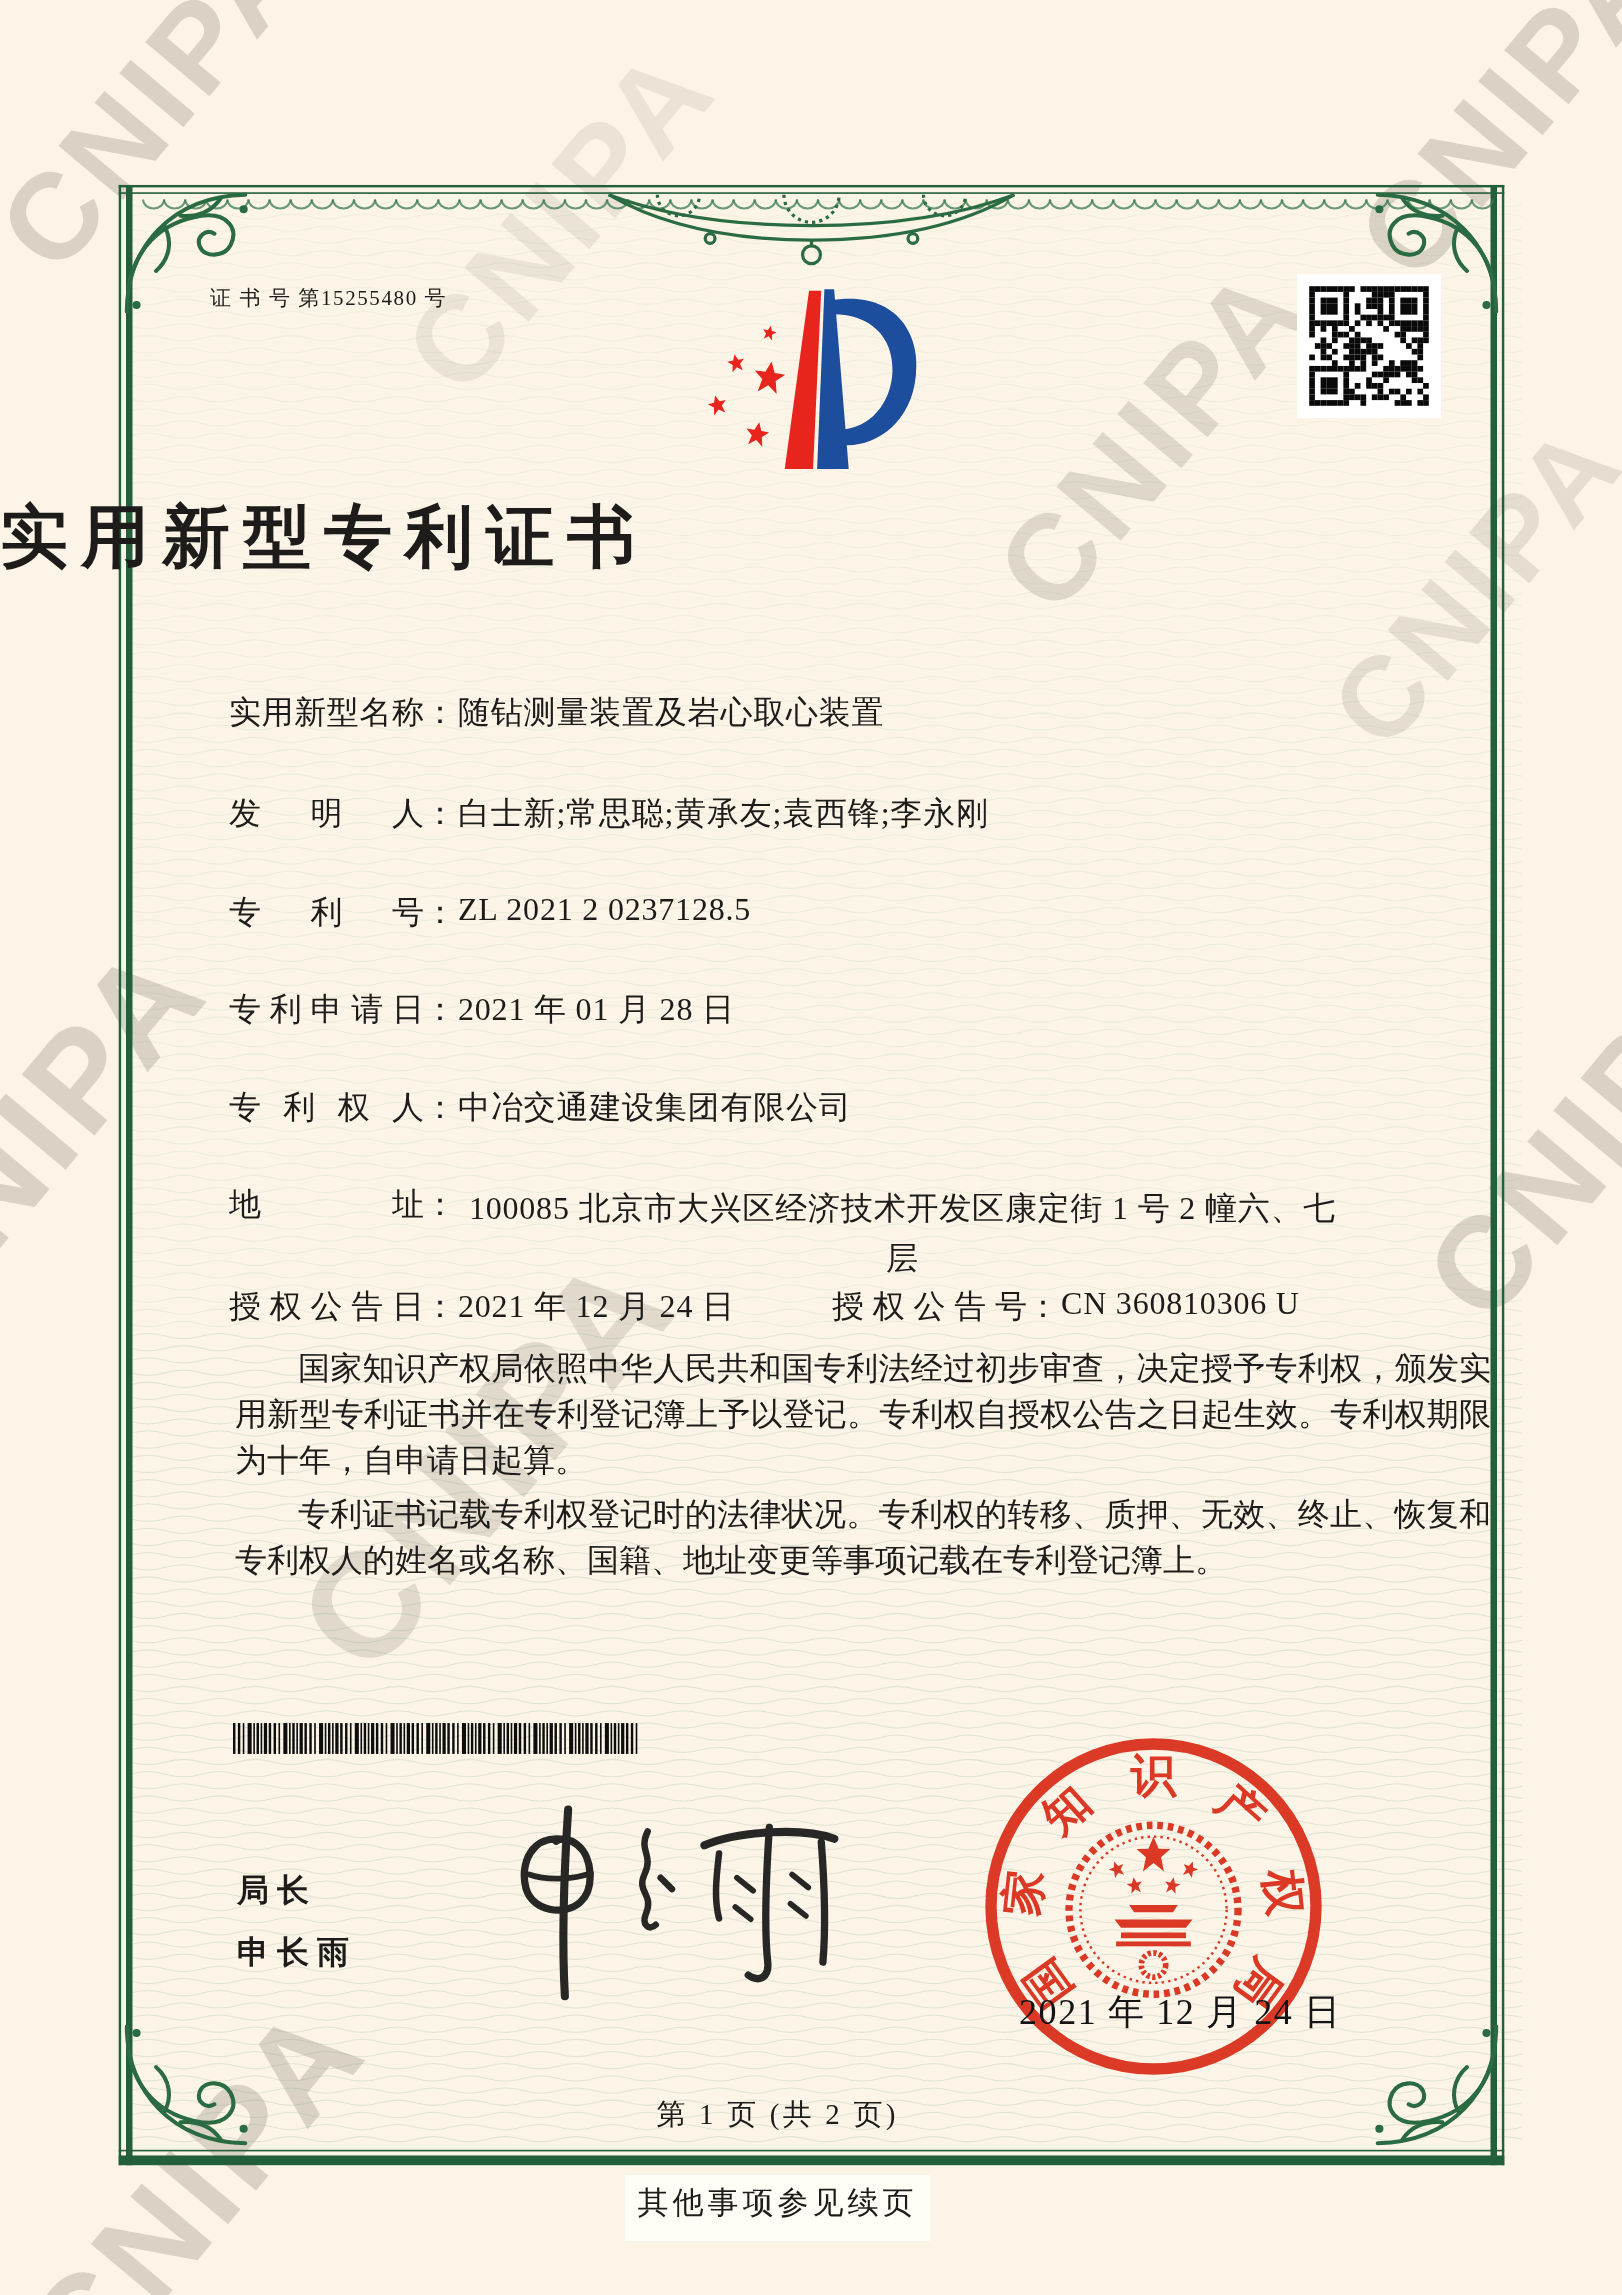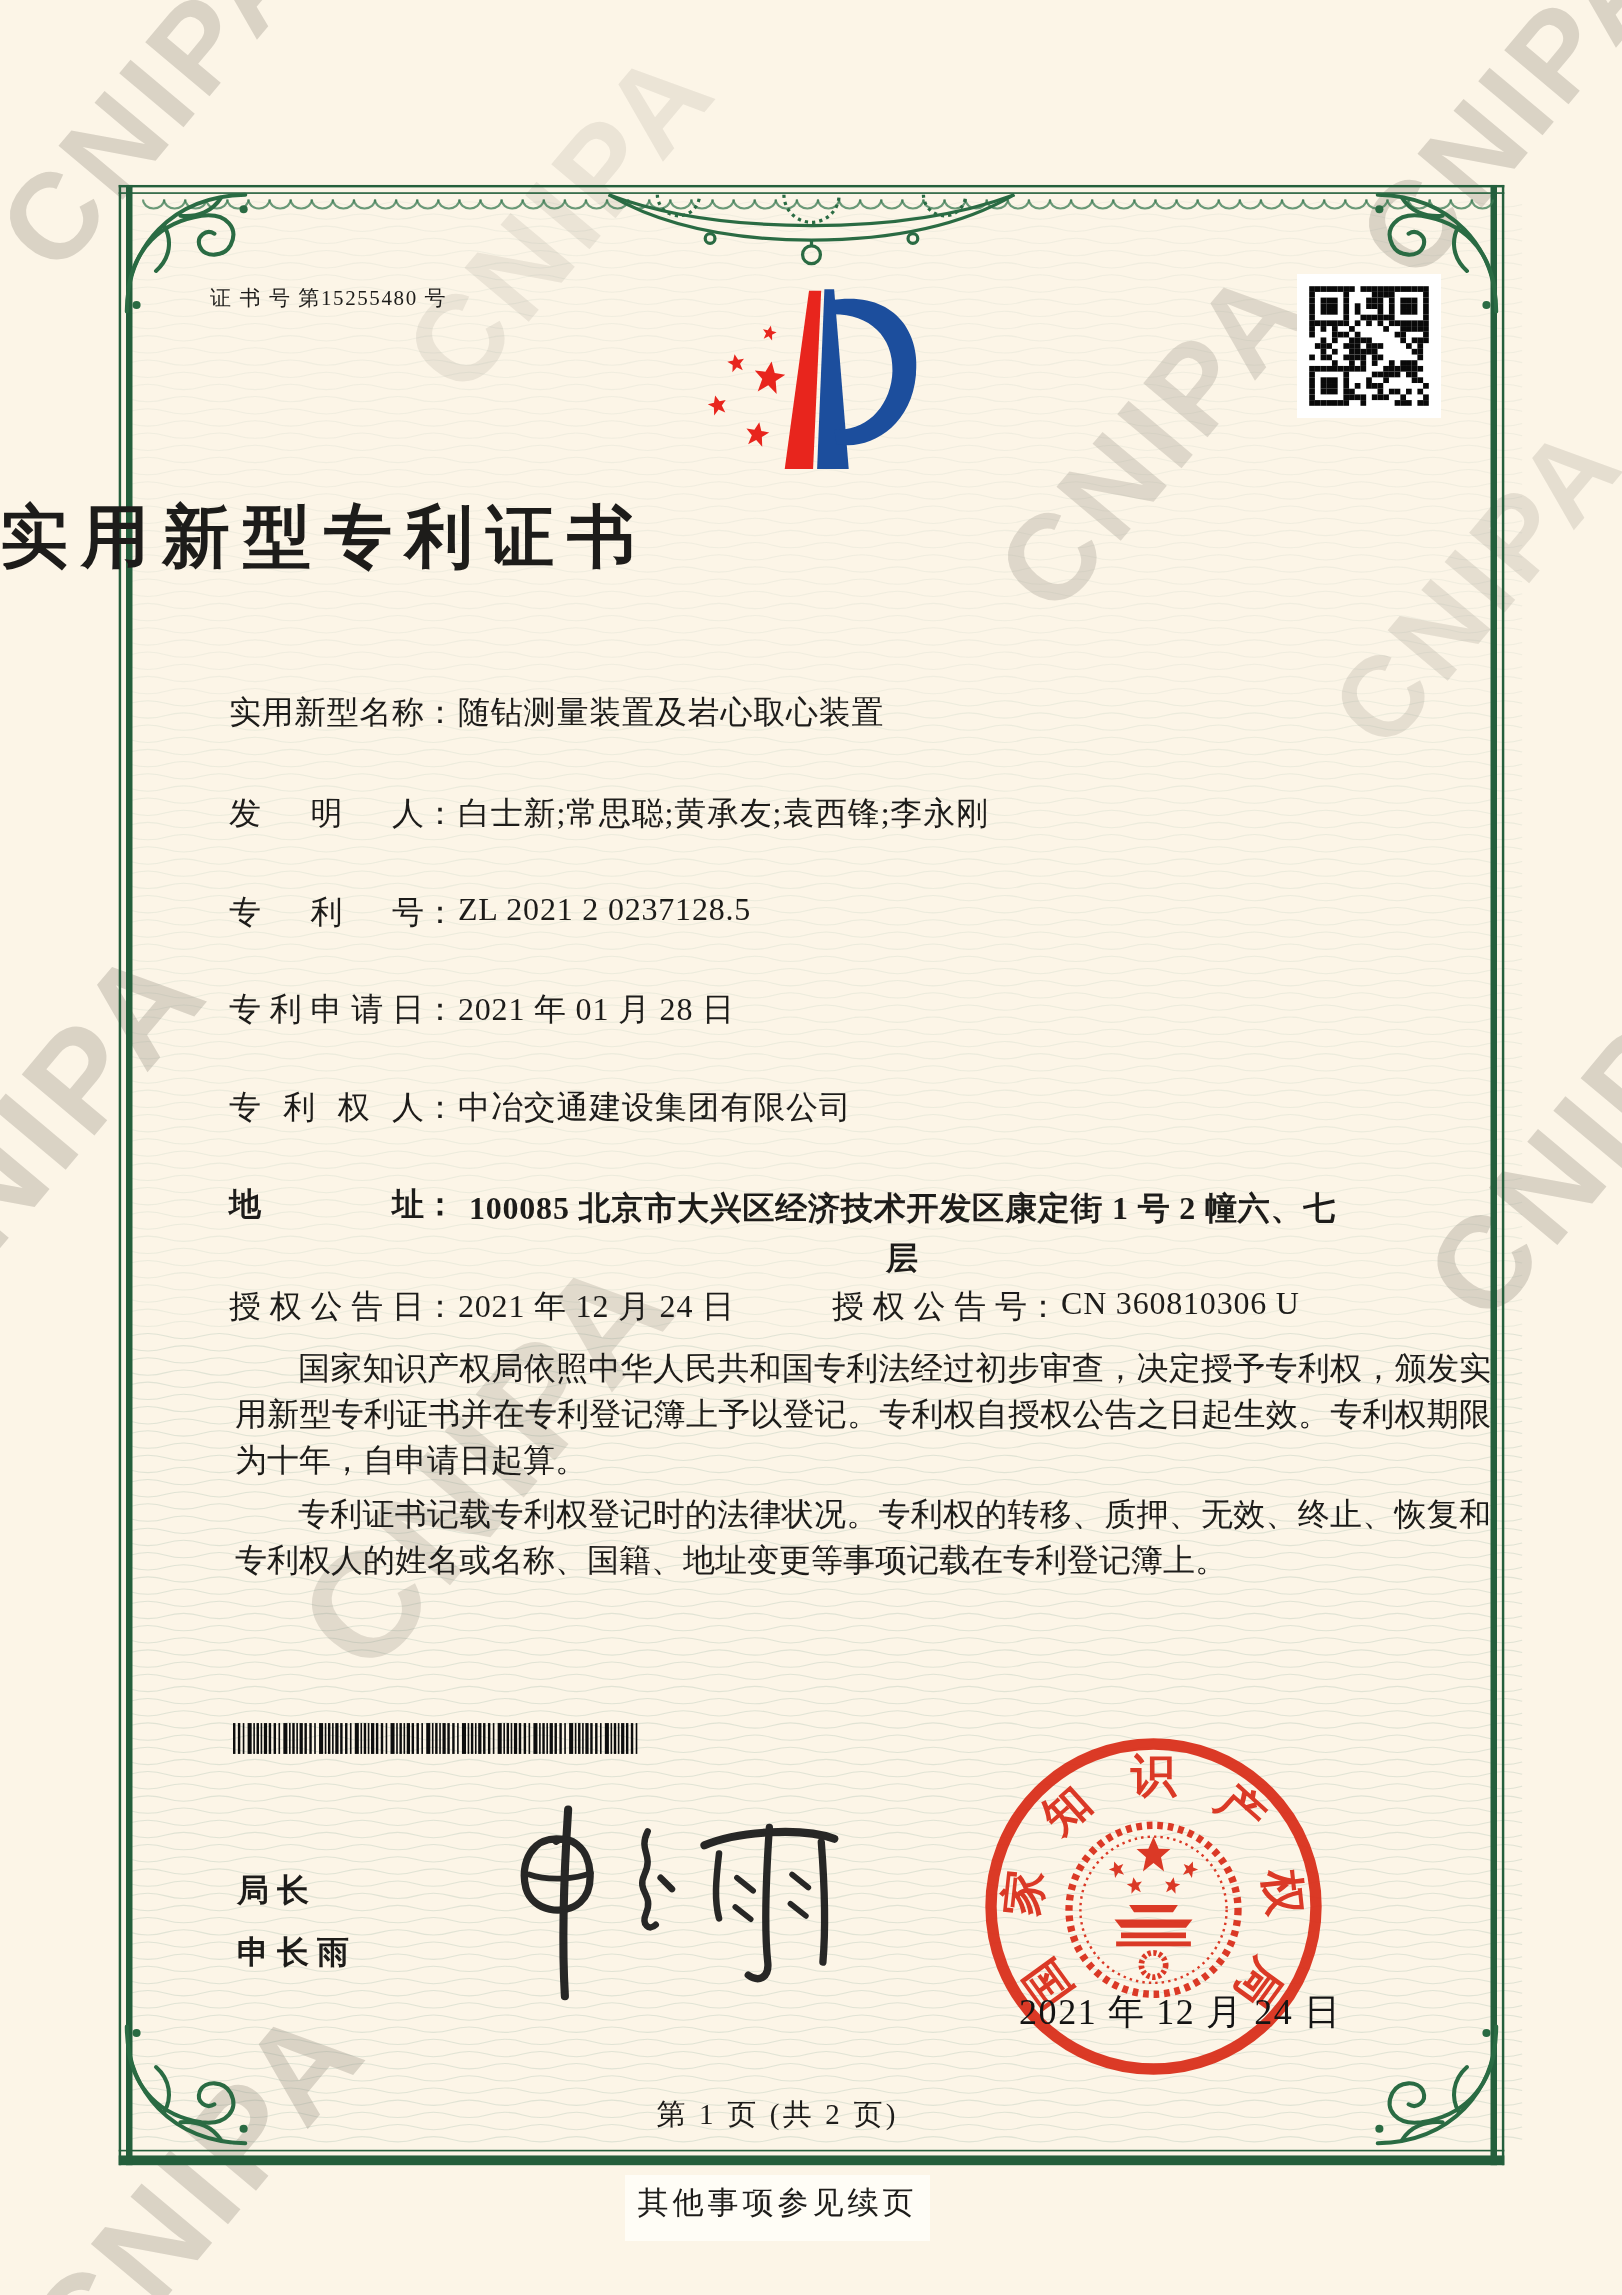--- a/index.html
+++ b/index.html
@@ -592,21 +592,21 @@
   <div class="content row" style="top:988px;">
     <span class="lbl">专利申请日</span>
       <span class="col">：</span>
       <span class="val">2021 年 01 月 28 日</span>
   </div>
   <div class="content row" style="top:1086px;">
     <span class="lbl">专利权人</span>
       <span class="col">：</span>
       <span class="val">中冶交通建设集团有限公司</span>
   </div>
-  <div class="content row" style="top:1183px;font-weight:bold;">
+  <div class="content row" style="top:1183px;">
     <span class="lbl">地址</span>
       <span class="col">：</span>
       <span class="val" style="width:889px;line-height:50px;">100085 北京市大兴区经济技术开发区康定街 1 号 2 幢六、七层</span>
   </div>
 
   <div class="content row" style="top:1285px;">
     <span class="lbl">授权公告日</span>
       <span class="col">：</span>
       <span class="val">2021 年 12 月 24 日</span>
   </div>

